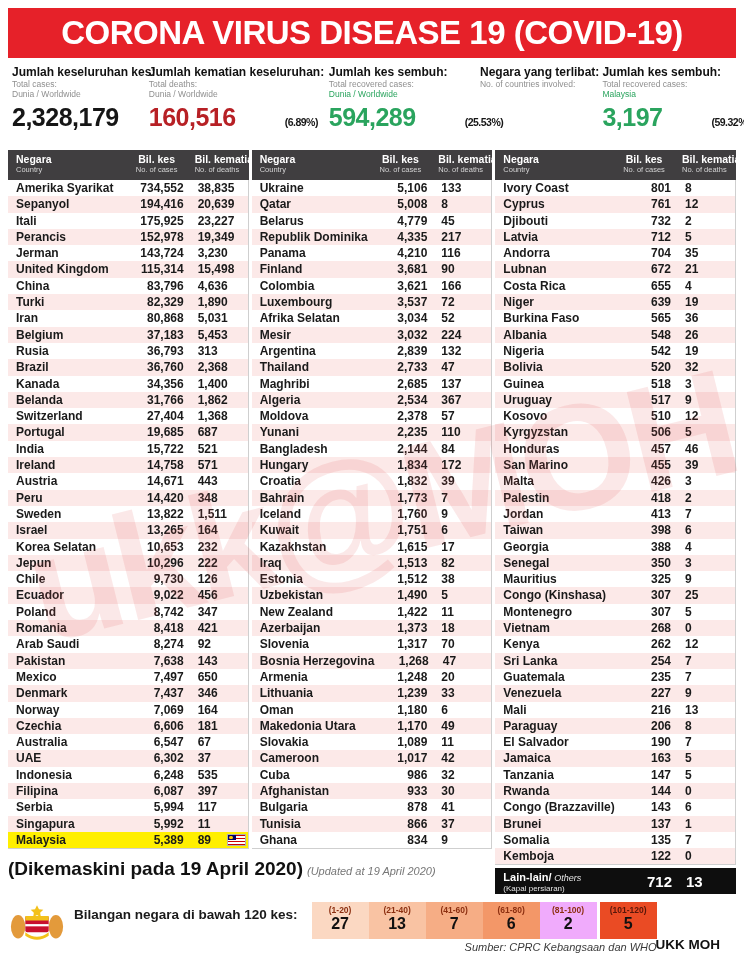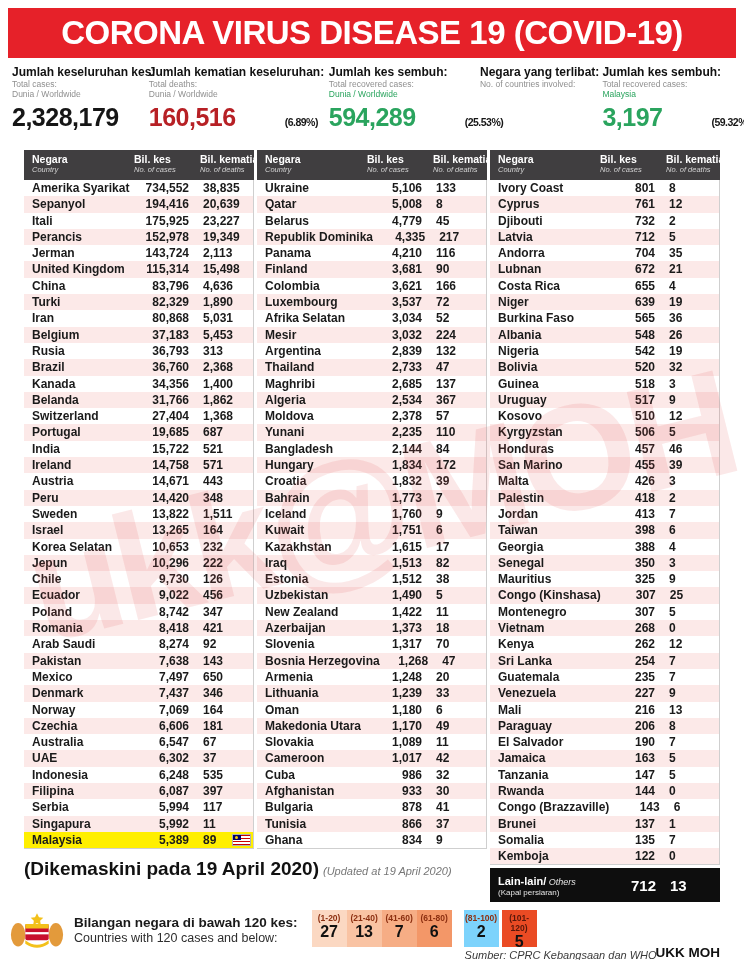--- a/index.html
+++ b/index.html
@@ -13,28 +13,28 @@
   .stats { display:flex; padding:0 12px; margin-top:4px; height:78px; }
   .stat { padding-right:6px; }
   .s1{width:19%;} .s2{width:25%;} .s3{width:21%;} .s4{width:17%;} .s5{width:18%;}
   .stat-label { font-size:12px; font-weight:bold; color:#111; line-height:13px; white-space:nowrap; }
   .stat-sub { font-size:8.5px; color:#8f8f8f; line-height:10px; white-space:nowrap; }
   .stat-sub.green { color:#2aa45e; }
   .stat-value { font-size:25px; font-weight:bold; letter-spacing:-0.5px; margin-top:4px; white-space:nowrap; }
   .v-black{color:#161616;} .v-red{color:#b72025;} .v-green{color:#2aa45e;}
   .stat-pct { font-size:10.5px; font-weight:bold; color:#161616; margin-left:1px;padding-left:48px; }
 
-  .tables { margin:6px 24px 0; display:flex; gap:3px; position:relative; }
+  .tables { margin:6px 8px 0; display:flex; gap:3px; position:relative; }
   .tcol { flex:1; min-width:0; }
   .thead { background:#403e40; color:#fff; display:flex; height:30px; padding:3px 4px 3px 8px; }
   .th-name { flex:1; }
-  .th-cases { width:56px; text-align:left; }
+  .th-cases { width:56px; text-align:center; }
   .th-deaths { width:60px; padding-left:10px; white-space:nowrap; }
   .th-main { display:block; font-size:10.5px; font-weight:bold; line-height:12px; }
-  .th-sub { display:block; font-size:7.5px; font-style:italic; color:#d4d4d4; line-height:9px; }
+  .th-sub { display:block; font-size:7.5px; color:#d4d4d4; line-height:9px; }
 
   .rows { border-right:1px solid #cfcfcf; border-bottom:1px solid #cfcfcf; }
   .trow { display:flex; height:16.3px; line-height:16.3px; padding:0 4px 0 8px;
           font-size:12px; font-weight:bold; position:relative; }
   .trow.alt { background:#fce9e8; }
   .trow.hl { background:#ffef00; }
   .c-name { flex:1; white-space:nowrap; }
   .c-cases { width:56px; text-align:right; }
   .c-deaths { width:60px; padding-left:14px; }
 
@@ -42,42 +42,42 @@
           background:repeating-linear-gradient(180deg,#cc0001 0 1.5px,#fff 1.5px 3px);
           outline:1px solid #b0b0b0; }
   .flag::before { content:""; position:absolute; left:0; top:0; width:8px; height:5px; background:#010066; }
   .flag::after { content:""; position:absolute; left:1.5px; top:0.5px; width:3.5px; height:3.5px;
                  border-radius:50%; background:#fc0; }
 
   .updated { margin-top:9px; white-space:nowrap; }
   .upd-ms { font-weight:bold; font-size:19px; color:#111; }
   .upd-en { font-style:italic; font-size:11px; color:#777; margin-left:4px; }
 
-  .others-row { background:#0e0e0e; color:#fff; display:flex; align-items:center; height:34px;
+  .others-row { background:#0e0e0e; color:#fff; display:flex; align-items:center; height:26px;
                 margin-top:3px; padding:0 4px 0 8px; }
   .others-label { flex:1; }
   .ol-line1 { line-height:11px; white-space:nowrap; }
   .ol-ms { font-weight:bold; font-size:11px; }
   .ol-en { font-style:italic; font-size:9px; color:#e4e4e4; }
   .ol-sub { font-size:8px; line-height:9px; color:#e4e4e4; }
   .others-cases { width:56px; text-align:right; font-size:15px; font-weight:bold; }
   .others-deaths { width:60px; padding-left:14px; font-size:15px; font-weight:bold; }
 
   .watermark { position:absolute; left:-10px; top:420px; width:105%; text-align:center;
                font-size:150px; font-weight:800; letter-spacing:-5px; transform:rotate(-14deg);
                color:rgba(224,78,78,0.13); pointer-events:none; z-index:9; white-space:nowrap; }
 
   .footer { margin:8px 10px 0; display:flex; align-items:flex-start; gap:10px; position:relative; height:54px; }
   .logo { width:54px; height:46px; flex:none; }
   .fnote { padding-top:5px; white-space:nowrap; }
   .fnote-ms { font-size:13.5px; font-weight:bold; line-height:16px; }
   .fnote-en { font-size:12.5px; color:#2e2e2e; line-height:15px; }
   .bar-wrap { margin-left:4px; }
   .bar { display:flex; }
-  .seg { width:35px; height:37px; text-align:center; padding-top:3px; }
+  .seg { width:57px; height:37px; text-align:center; padding-top:3px; }
   .seg-rng { font-size:8.5px; font-weight:bold; color:#8c2f10; line-height:10px; }
   .seg-cnt { font-size:16px; font-weight:bold; color:#111; line-height:17px; }
   .seg.last { margin-left:3px; }
   .seg.last .seg-rng { color:#58170a; }
   .source { text-align:right; font-style:italic; font-size:11px; color:#3a3a3a; margin-top:2px; width:345px; }
   .credit { position:absolute; right:14px; bottom:4px; font-weight:bold; font-size:13.5px; color:#111; }
 </style>
 </head>
 <body>
 
@@ -150,21 +150,21 @@
           <span class="c-deaths">23,227</span>
         </div>
         <div class="trow alt">
           <span class="c-name">Perancis</span>
           <span class="c-cases">152,978</span>
           <span class="c-deaths">19,349</span>
         </div>
         <div class="trow">
           <span class="c-name">Jerman</span>
           <span class="c-cases">143,724</span>
-          <span class="c-deaths">2,113</span>
+          <span class="c-deaths">3,230</span>
         </div>
         <div class="trow alt">
           <span class="c-name">United Kingdom</span>
           <span class="c-cases">115,314</span>
           <span class="c-deaths">15,498</span>
         </div>
         <div class="trow">
           <span class="c-name">China</span>
           <span class="c-cases">83,796</span>
           <span class="c-deaths">4,636</span>
@@ -815,41 +815,40 @@
     <ellipse cx="9" cy="27" rx="8" ry="13" fill="#e39a3b"></ellipse>
     <ellipse cx="51" cy="27" rx="8" ry="13" fill="#e39a3b"></ellipse>
     <path d="M30 3 l2.2 4.4 4.8 .7 -3.5 3.4 .8 4.8 -4.3 -2.3 -4.3 2.3 .8 -4.8 -3.5 -3.4 4.8 -.7z" fill="#f3c11a"></path>
     <rect x="17" y="15" width="26" height="18" rx="2" fill="#c8102e"></rect>
     <rect x="17" y="15" width="26" height="5" fill="#f3c11a"></rect>
     <rect x="17" y="24" width="26" height="2.5" fill="#fff"></rect>
     <path d="M17 33 q13 10 26 0 l0 4 q-13 9 -26 0z" fill="#f3c11a"></path>
   </svg>
   <div class="fnote">
     <div class="fnote-ms">Bilangan negara di bawah 120 kes:</div>
-    <div class="fnote-en">Countries with 120 cases and below:</div>
   </div>
   <div class="bar-wrap">
     <div class="bar">
         <div class="seg" style="background: rgb(251, 216, 194);">
           <div class="seg-rng">(1-20)</div>
           <div class="seg-cnt">27</div>
         </div>
         <div class="seg" style="background: rgb(249, 195, 163);">
           <div class="seg-rng">(21-40)</div>
           <div class="seg-cnt">13</div>
         </div>
         <div class="seg" style="background: rgb(246, 173, 133);">
           <div class="seg-rng">(41-60)</div>
           <div class="seg-cnt">7</div>
         </div>
         <div class="seg" style="background: rgb(243, 151, 104);">
           <div class="seg-rng">(61-80)</div>
           <div class="seg-cnt">6</div>
         </div>
-        <div class="seg" style="background: #7dd3fc; margin-left: 12px;">
+        <div class="seg" style="background: #f0abfc;">
           <div class="seg-rng">(81-100)</div>
           <div class="seg-cnt">2</div>
         </div>
         <div class="seg last" style="background: rgb(234, 75, 36);">
           <div class="seg-rng">(101-120)</div>
           <div class="seg-cnt">5</div>
         </div>
       </div>
     <div class="source">Sumber: CPRC Kebangsaan dan WHO</div>
   </div>

